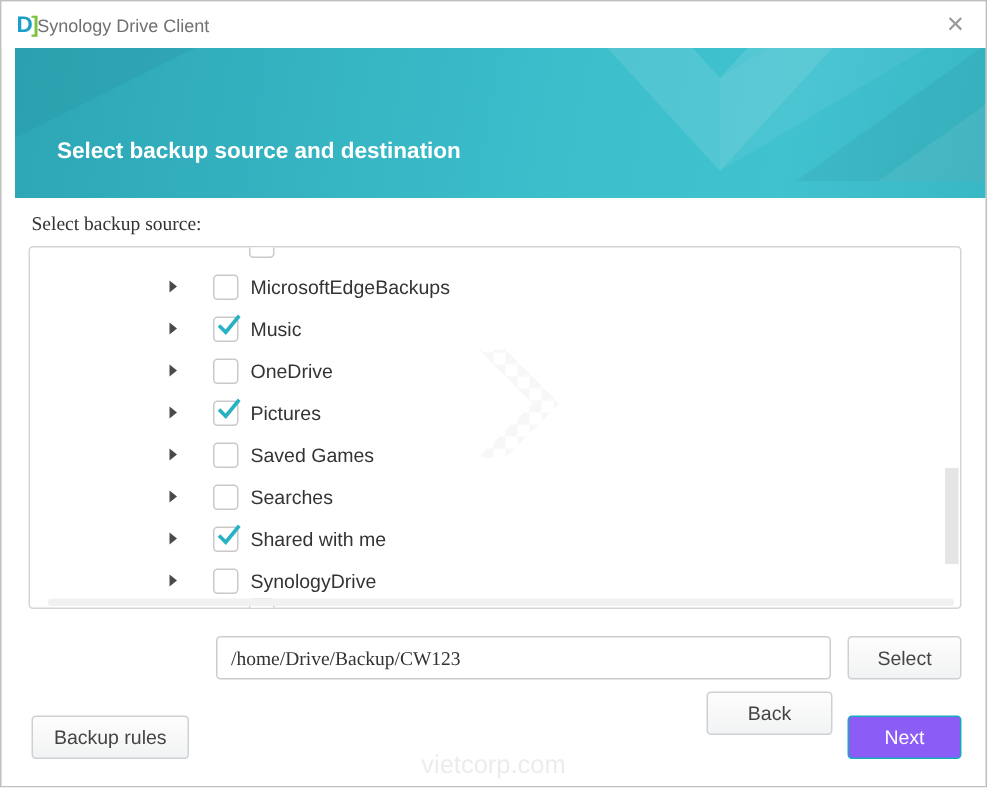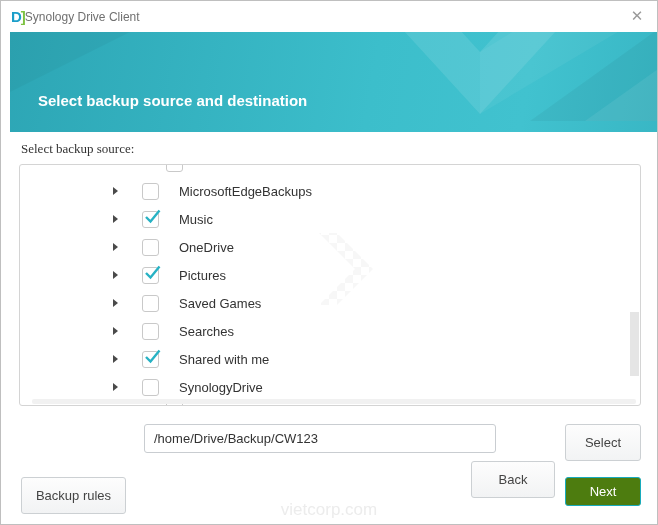--- a/index.html
+++ b/index.html
@@ -22,39 +22,39 @@
   .banner svg{position:absolute;left:0;top:0;}
   .banner-title{position:absolute;left:28px;top:60px;color:#fff;font-size:15px;font-weight:bold;}
   
   .source-label{position:absolute;left:20px;top:140px;font-family:Liberation Serif, serif;}
   .list{position:absolute;left:18px;top:163px;width:622px;height:242px;
     border:1px solid #d4d4d4;border-radius:3px;background:#fff;overflow:hidden;}
   .row{position:absolute;left:0;width:100%;height:28px;display:flex;align-items:center;}
   .tree-arrow{width:0;height:0;border-left:5px solid #4a4a4a;border-top:4px solid transparent;border-bottom:4px solid transparent;margin-left:93px;}
   .cbx{position:relative;width:17px;height:17px;border:1px solid #c9c9c9;border-radius:3px;background:#fff;margin-left:24px;flex:none;}
   .cbx svg{position:absolute;left:0px;top:-4px;overflow:visible;}
-  .row-label{margin-left:20px;}
+  .row-label{margin-left:8px;}
   .partial-cbx-top{position:absolute;left:122px;top:-10px;}
   .partial-cbx-bottom{position:absolute;left:122px;top:234px;}
   .hscroll{position:absolute;left:12px;bottom:1px;width:604px;height:5px;background:#f1f1f1;border-radius:2px;}
   .vscroll-thumb{position:absolute;left:610px;top:147px;width:9px;height:64px;background:#e5e5e5;}
   .list-watermark{position:absolute;left:277px;top:62px;}
   
   .dest-label{position:absolute;left:20px;top:430px;}
-  .dest-input{position:absolute;left:143px;top:423px;width:352px;height:29px;
-    border:1px solid #c9cdd1;border-radius:3px;padding:0 9px;font-family:Liberation Sans, sans-serif;font-size:13px;color:#333;outline:none;}
-  .btn{display:flex;align-items:center;justify-content:center;height:37px;
+  .dest-input{position:absolute;left:143px;top:423px;width:410px;height:29px;
+    border:1px solid #c9cdd1;border-radius:3px;padding:0 9px;font-family:Liberation Serif, serif;font-size:13px;color:#333;outline:none;}
+  .btn{display:flex;align-items:center;justify-content:center;height:29px;
     background:linear-gradient(#fdfdfd,#f2f3f4);border:1px solid #ccd0d3;border-radius:3px;color:#444;cursor:pointer;}
   .select-btn{position:absolute;left:564px;top:423px;width:76px;}
   
   .rules-btn{position:absolute;left:20px;top:476px;width:105px;}
   .back-btn{position:absolute;left:470px;top:460px;width:84px;}
   .next-btn{position:absolute;left:564px;top:476px;width:76px;height:29px;
     display:flex;align-items:center;justify-content:center;border-radius:3px;
-    background:#4d7c0f;border:1px solid #18abbd;color:#fff;cursor:pointer;}
+    background:#8b5cf6;border:1px solid #18abbd;color:#fff;cursor:pointer;}
   .watermark{position:absolute;left:0;top:499px;width:100%;text-align:center;color:#ececec;font-size:17px;pointer-events:none;}
 </style>
 </head>
 <body>
 
 <div class="window">
 
   <div class="titlebar">
     <span class="app-logo"><span class="d">D</span><span class="bracket">]</span></span>
     <span class="titlebar-title">Synology Drive Client</span>

